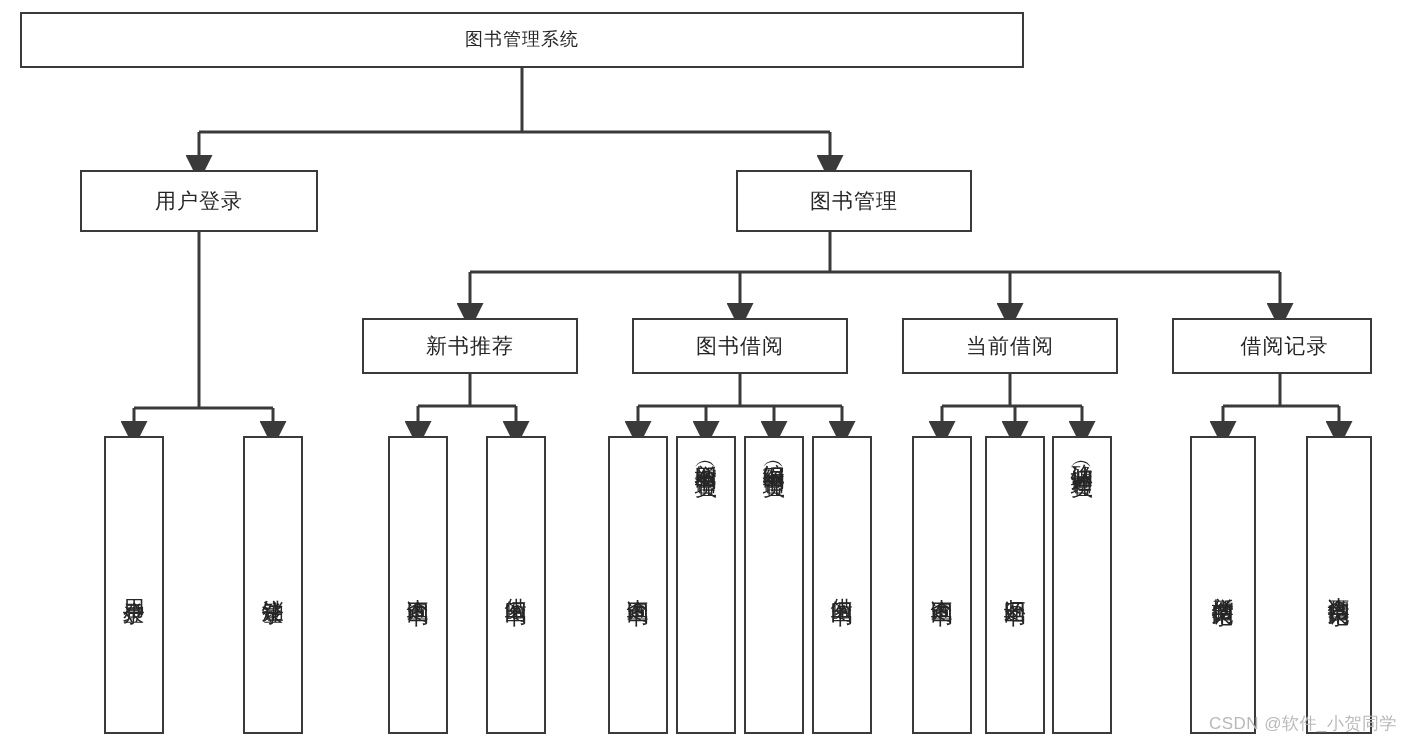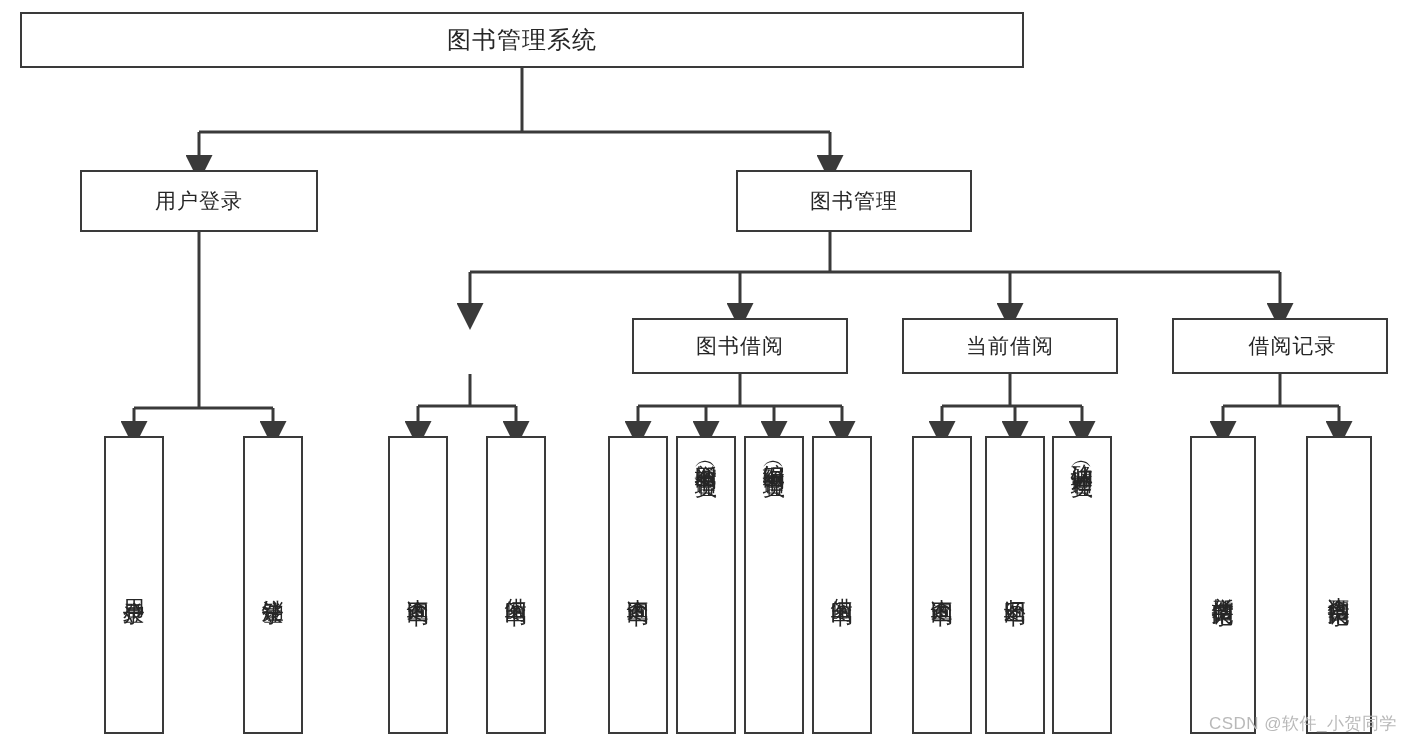--- a/index.html
+++ b/index.html
@@ -39,21 +39,21 @@
     z-index: 2;
   }
   
   .node.horiz {
     font-size: 21px;
     letter-spacing: 1px;
     line-height: 1.2;
     white-space: nowrap;
   }
   .node.root {
-    font-size: 24px;
+    font-size: 18px;
   }
   
   .node.vert {
     font-size: 22px;
     line-height: 1.06;
     padding-top: 8px;
     padding-bottom: 8px;
     align-items: flex-start;
   }
   .node.vert .vtext {
@@ -144,27 +144,30 @@
     <span>图书管理系统</span>
   </div>
 
   <div class="node horiz" style="left:80px; top:170px; width:238px; height:62px;">
     <span>用户登录</span>
   </div>
   <div class="node horiz" style="left:712px; top:170px; width:236px; height:62px;margin-left:24px;">
     <span>图书管理</span>
   </div>
 
+  <div class="node horiz" style="left:362px; top:318px; width:216px; height:56px;">
+    <span>新书推荐</span>
+  </div>
   <div class="node horiz" style="left:902px; top:318px; width:216px; height:56px;">
     <span>当前借阅</span>
   </div>
   <div class="node horiz" style="left:632px; top:318px; width:216px; height:56px;">
     <span>图书借阅</span>
   </div>
-  <div class="node horiz" style="left:1172px; top:318px; width:216px; height:56px;padding-left:25px;">
+  <div class="node horiz" style="left:1172px; top:318px; width:200px; height:56px;padding-left:25px;">
     <span>借阅记录</span>
   </div>
 
   <div class="node vert mid" style="left:104px; top:436px; width:60px; height:298px;">
     <span class="vtext">用户登录</span>
   </div>
   <div class="node vert mid" style="left:243px; top:436px; width:60px; height:298px;">
     <span class="vtext">注销登录</span>
   </div>
 

